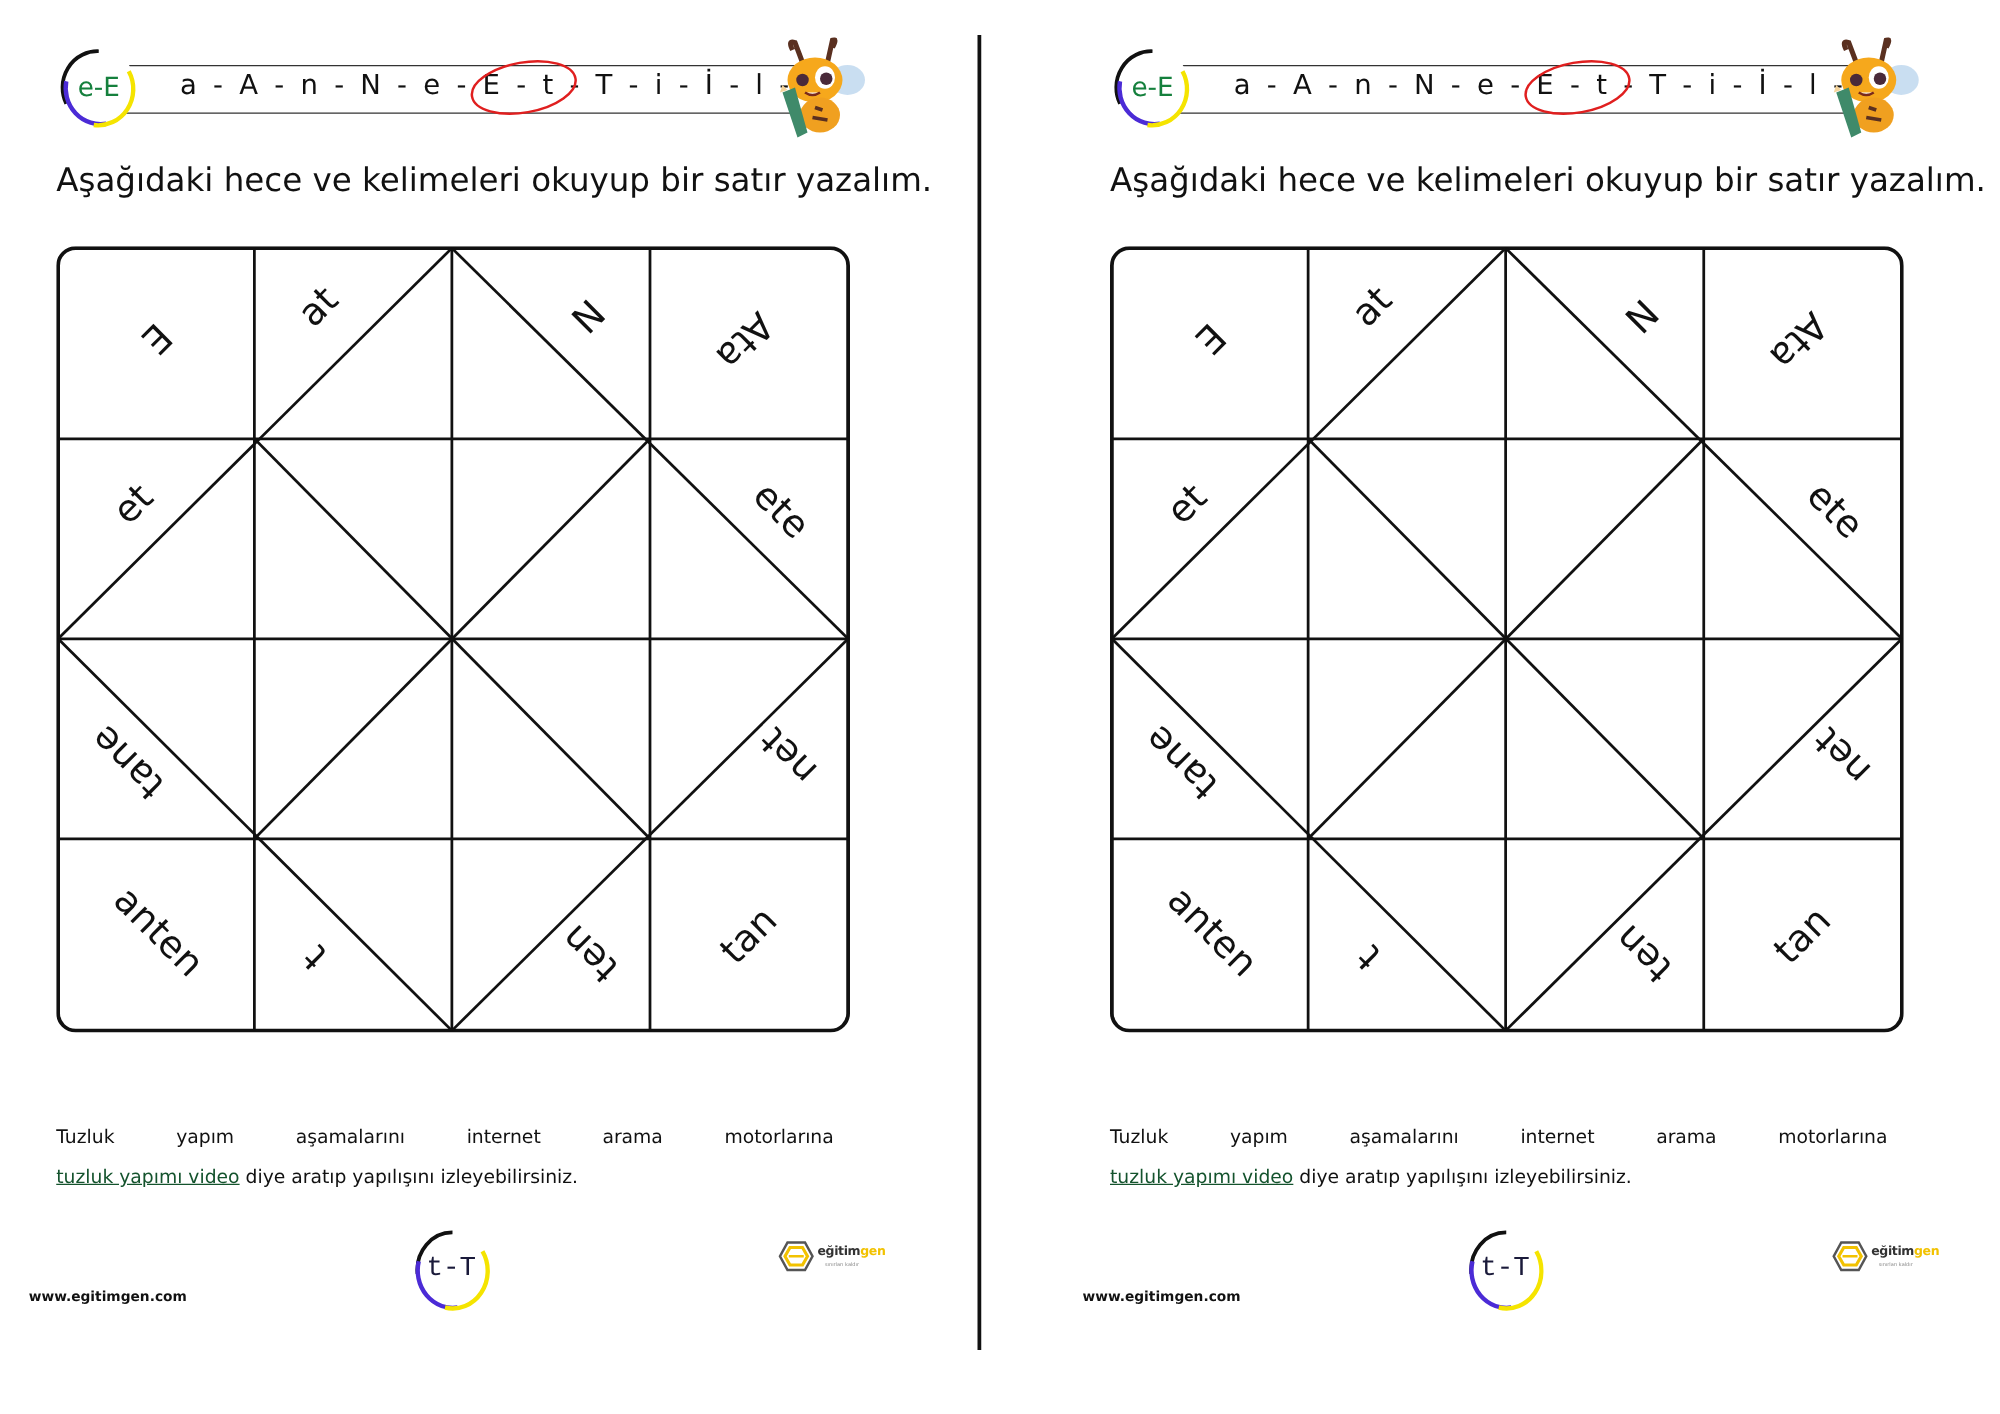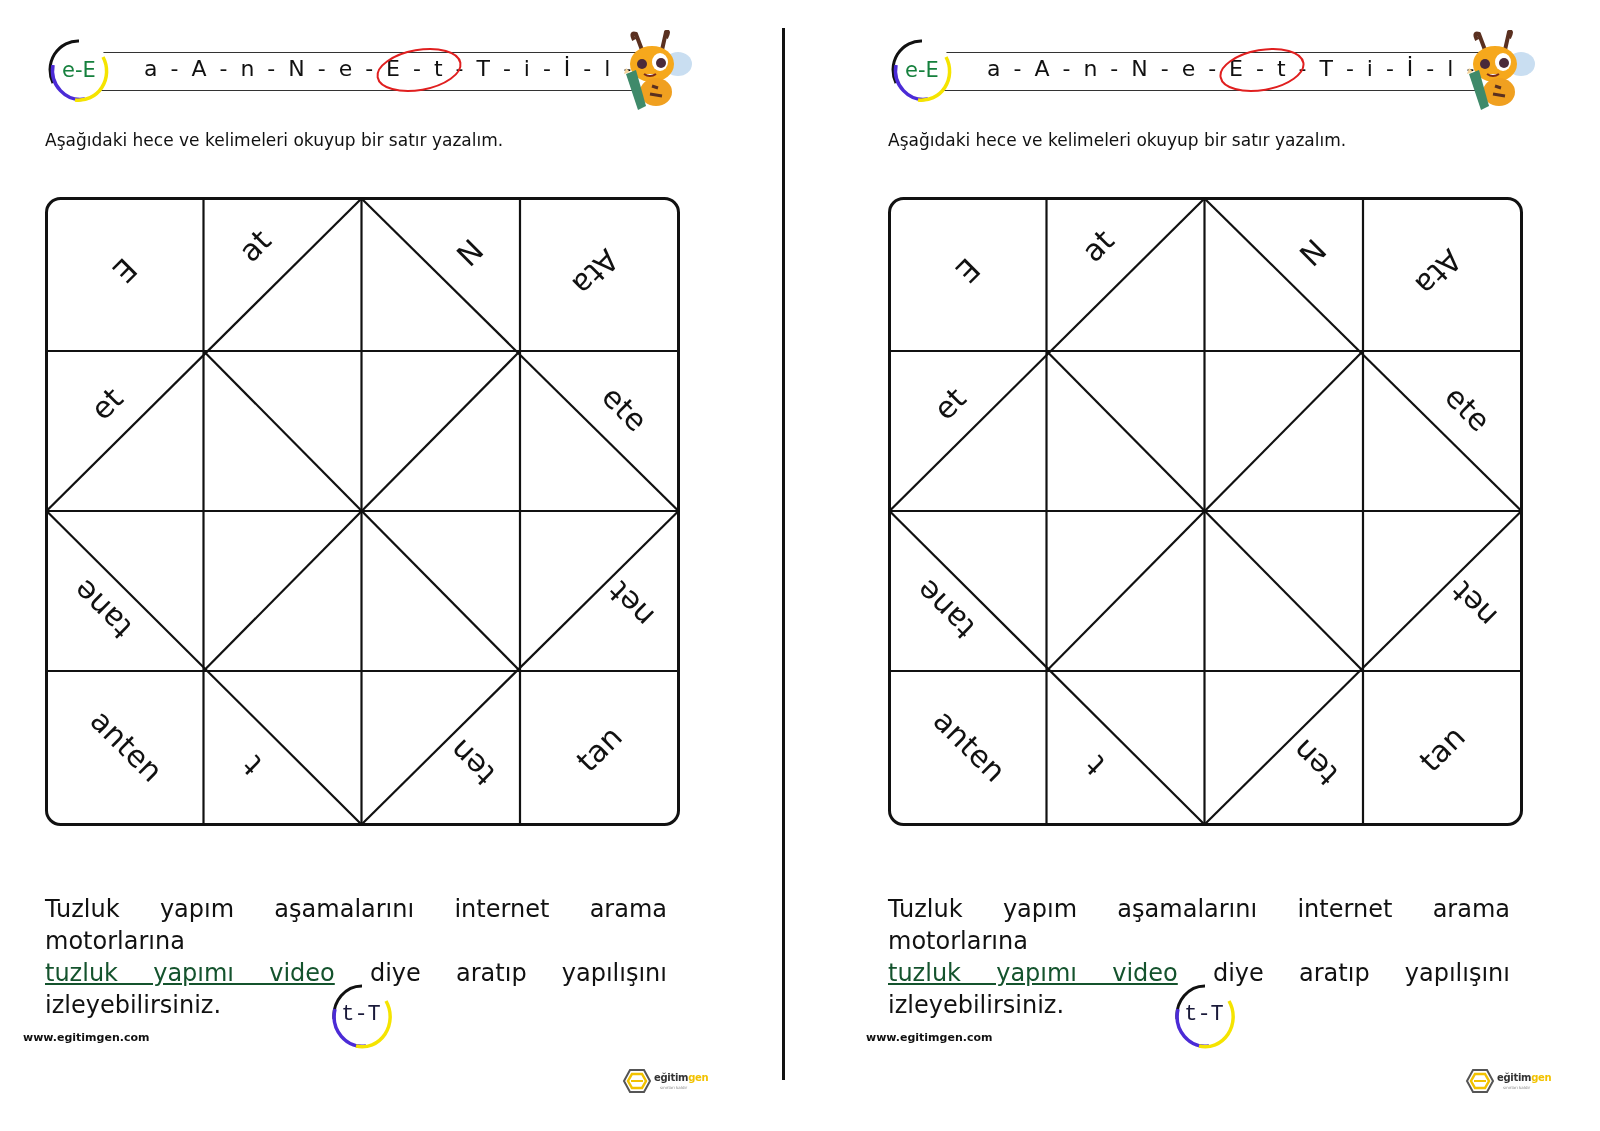--- a/index.html
+++ b/index.html
@@ -16,38 +16,38 @@
   .hdr-circle { position: absolute; left: 48px; top: 38px; width: 60px; height: 62px; border-radius: 50%;
                 background: #fff; }
   .hdr-circle svg { position: absolute; left: -3px; top: -3px; }
   .hdr-circle-label { position: absolute; left: 0; top: 0; width: 62px; height: 64px; line-height: 64px;
                       text-align: center; font-size: 21px; color: #15803d; }
   .alphabet { position: absolute; left: 144px; top: 56px; font-size: 22px; letter-spacing: 1.5px;
               word-spacing: 3px; white-space: pre; color: #111; font-family: "DejaVu Sans", sans-serif; }
   .highlight-ring { position: absolute; left: 373px; top: 44px; width: 92px; height: 50px; }
   .mascot { position: absolute; left: 612px; top: 30px; width: 82px; height: 82px; }
 
-  .instruction { position: absolute; left: 45px; top: 130px; font-size: 17px; color: #111; }
+  .instruction { position: absolute; left: 45px; top: 130px; font-size: 26px; color: #111; }
 
   .grid { position: absolute; left: 45px; top: 197px; width: 635px; height: 629px; }
   .grid svg { position: absolute; left: 0; top: 0; }
   .word { position: absolute; font-size: 30px; line-height: 1; white-space: nowrap; color: #111;
           transform-origin: center center; font-family: "DejaVu Sans", sans-serif; }
 
-  .note { position: absolute; left: 45px; top: 893px; width: 622px; font-size: 24px; line-height: 32px;
+  .note { position: absolute; left: 45px; top: 893px; width: 622px; font-size: 15px; line-height: 32px;
           text-align: justify; text-align-last: left; color: #111; }
   .note .line1 { display: block; text-align: justify; text-align-last: justify; }
   .note .link { color: #14532d; text-decoration: underline; }
 
   .site { position: absolute; left: 23px; top: 1031px; font-size: 11px; font-weight: bold; color: #111; text-align: center; }
   .foot-circle { position: absolute; left: 330px; top: 983px; width: 62px; height: 64px; font-family: Liberation Mono, monospace; }
   .foot-circle svg { position: absolute; left: 0; top: 0; }
   .foot-circle-label { position: absolute; left: 0; top: 0; width: 62px; height: 64px; line-height: 64px;
                        text-align: center; font-size: 22px; color: #1a1a3a; }
-  .brand { position: absolute; left: 622px; top: 1068px; width: 80px; height: 26px; }
+  .brand { position: absolute; left: 622px; top: 992px; width: 80px; height: 26px; }
   .brand-text { position: absolute; left: 32px; top: 4px; font-size: 10px; font-weight: bold; color: #333;
                 letter-spacing: -0.3px; }
   .brand-text .gen { color: #f2c200; }
   .brand-sub { position: absolute; left: 38px; top: 17px; font-size: 4px; color: #888; }
 </style>
 </head>
 <body>
 
 <div class="divider"></div>
 

